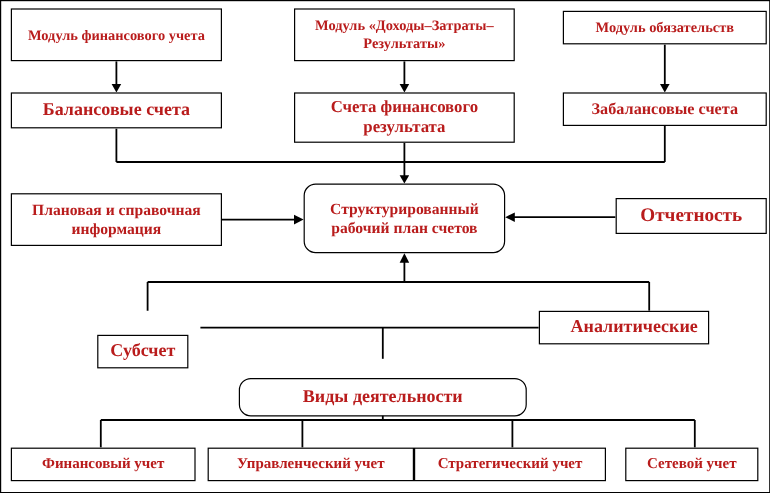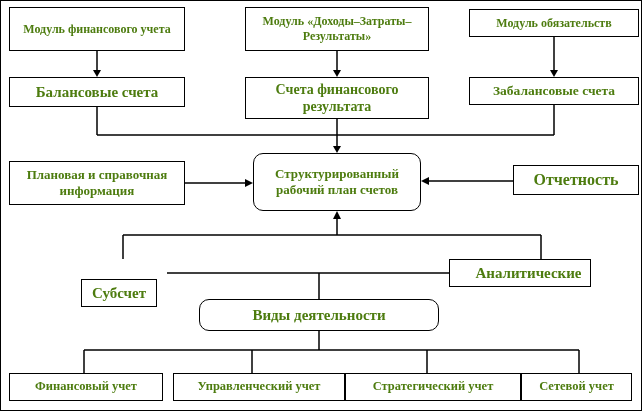--- a/index.html
+++ b/index.html
@@ -8,21 +8,21 @@
     background: #ffffff;
   }
   .canvas {
     position: relative;
     width: 642px;
     height: 411px;
     background: #ffffff;
     border: 1px solid #000000;
     box-sizing: border-box;
     font-family: "Liberation Serif", "DejaVu Serif", serif;
-    color: #4d7c0f;
+    color: #b91c1c;
     overflow: hidden;
   }
   .box {
     position: absolute;
     background: #ffffff;
     border: 1px solid #000000;
     box-sizing: border-box;
     display: flex;
     align-items: center;
     justify-content: center;
@@ -132,30 +132,30 @@
     <span>Отчетность</span>
   </div>
 
   <div class="box" style="left:80px; top:258px; width:76px; height:28px; font-size:15px;margin-top:20px;">
     <span>Субсчет</span>
   </div>
   <div class="box" style="left:448px; top:258px; width:142px; height:28px; font-size:15px;padding-left:21px;">
     <span>Аналитические</span>
   </div>
 
-  <div class="box rounded" style="left:198px; top:298px; width:240px; height:32px; font-size:15px;">
+  <div class="box rounded" style="left:198px; top:314px; width:240px; height:32px; font-size:15px;">
     <span>Виды деятельности</span>
   </div>
 
   <div class="box" style="left:8px; top:372px; width:154px; height:28px; font-size:12.5px;">
     <span>Финансовый учет</span>
   </div>
   <div class="box" style="left:172px; top:372px; width:172px; height:28px; font-size:12.5px;">
     <span>Управленческий учет</span>
   </div>
-  <div class="box" style="left:344px; top:372px; width:176px; height:28px; font-size:12.5px;">
+  <div class="box" style="left:344px; top:372px; width:160px; height:28px; font-size:12.5px;">
     <span>Стратегический учет</span>
   </div>
   <div class="box" style="left:520px; top:372px; width:111px; height:28px; font-size:12.5px;">
     <span>Сетевой учет</span>
   </div>
 
 </div>
 
 </body></html>

